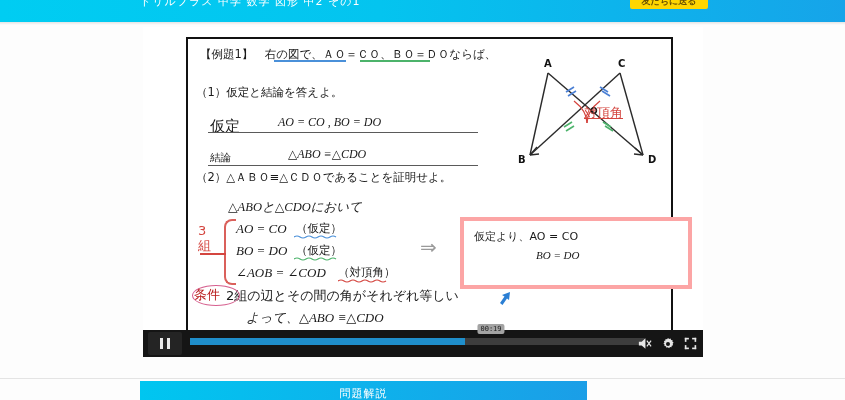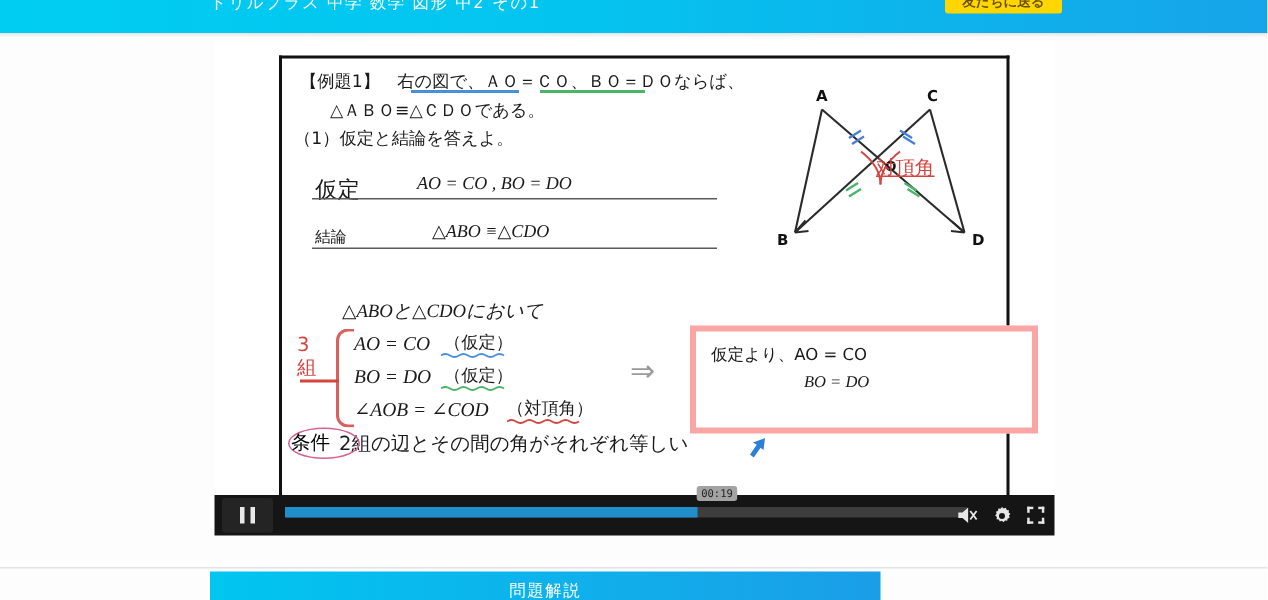--- a/index.html
+++ b/index.html
@@ -82,21 +82,21 @@
   
   .ul-blue{position:absolute;left:86px;top:21px;width:72px;height:2px;background:#4a90d9;}
   .ul-green{position:absolute;left:172px;top:21px;width:70px;height:2px;background:#4cb36b;}
 
   
   .wave{position:absolute;height:3px;}
   .wave svg{display:block;}
 
   
   .red{color:#d4453f;font-family:"DejaVu Sans",sans-serif;}
-  .pink{color:#000000;font-family:"DejaVu Sans",sans-serif;}
+  .pink{color:#b91c1c;font-family:"DejaVu Sans",sans-serif;}
   .kumi{left:10px;top:184px;font-size:13px;line-height:15px;}
   .kumi div{letter-spacing:0px;}
   .joken{left:6px;top:247px;font-size:13px;}
 
   .brace{
     position:absolute;left:36px;top:180px;width:10px;height:62px;
     border:2px solid #d4453f;border-right:none;border-radius:8px 0 0 8px;
     opacity:.85;
   }
   .kumi-line{position:absolute;left:12px;top:214px;width:26px;height:2px;background:#d4453f;}
@@ -135,21 +135,21 @@
     background:#242424;border-radius:2px;
     display:flex;align-items:center;justify-content:center;cursor:pointer;
   }
   .playpause i{display:inline-block;width:3px;height:11px;background:#e9e9e9;margin:0 2px;}
   .seek{
     position:absolute;left:47px;top:8px;width:455px;height:7px;
     background:#3d3d3d;border-radius:1px;cursor:pointer;
   }
   .seek-fill{position:absolute;left:0;top:0;height:7px;width:60.5%;background:#1f8ecb;}
   .tooltip{
-    position:absolute;left:288px;top:-14px;transform:translateX(-50%);
+    position:absolute;left:301px;top:-14px;transform:translateX(-50%);
     background:#a3a3a3;color:#222;font-size:7px;padding:1px 3px;border-radius:2px;
     white-space:nowrap;font-family:"DejaVu Sans Mono",monospace;
   }
   .ctl-icons{position:absolute;right:6px;top:0;height:27px;display:flex;align-items:center;gap:9px;}
   .ctl-icons span{display:flex;align-items:center;justify-content:center;cursor:pointer;}
 
   
   .bottombar{
     position:absolute;left:140px;top:381px;width:447px;height:19px;
     background:linear-gradient(to right,#00c6f0,#1b9ee7);
@@ -172,31 +172,31 @@
 
   <div class="stage">
     <div class="paper">
 
       <div class="doc">
 
         <div class="tx jp l1">【例題1】　右の図で、ＡＯ＝ＣＯ、ＢＯ＝ＤＯならば、</div>
         <div class="ul-blue"></div>
         <div class="ul-green"></div>
 
-        <div class="tx jp l2">△ＡＢＯ≡△ＣＤＯである。</div>
         <div class="tx jp l3">（1）仮定と結論を答えよ。</div>
 
         <div class="tx jp kat-lbl">仮定</div>
         <div class="tx mi kat-val">AO = CO , BO = DO</div>
         <div class="kat-rule"></div>
 
         <div class="tx jp ket-lbl">結論</div>
         <div class="tx mi ket-val">△ABO ≡△CDO</div>
         <div class="ket-rule"></div>
 
+        <div class="tx jp l4">（2）△ＡＢＯ≡△ＣＤＯであることを証明せよ。</div>
 
         <div class="tx mi p1">△ABOと△CDOにおいて</div>
 
         <div class="tx mi p2">AO = CO</div>
         <div class="tx jp hyp1">（仮定）</div>
         <div class="wave" style="left:106px;top:196px;">
           <svg width="46" height="4" viewBox="0 0 46 4">
               <path d="M0 2 q3 -2 6 0 t6 0 t6 0 t6 0 t6 0 t6 0 t6 0" fill="none" stroke="#4a90d9" stroke-width="1.2"></path>
             </svg>
         </div>
@@ -211,20 +211,21 @@
 
         <div class="tx mi p4">∠AOB = ∠COD</div>
         <div class="tx jp hyp3">（対頂角）</div>
         <div class="wave" style="left:150px;top:240px;">
           <svg width="52" height="4" viewBox="0 0 52 4">
               <path d="M0 2 q3 -2 6 0 t6 0 t6 0 t6 0 t6 0 t6 0 t6 0 t6 0" fill="none" stroke="#d4453f" stroke-width="1.2"></path>
             </svg>
         </div>
 
         <div class="tx jp p5">2組の辺とその間の角がそれぞれ等しい</div>
+        <div class="tx mi p6">よって、△ABO ≡△CDO</div>
 
         <div class="brace"></div>
         <div class="tx red kumi">
           <div>3</div>
           <div>組</div>
         </div>
         <div class="kumi-line"></div>
 
         <div class="joken-oval"></div>
         <div class="tx pink joken">条件</div>

